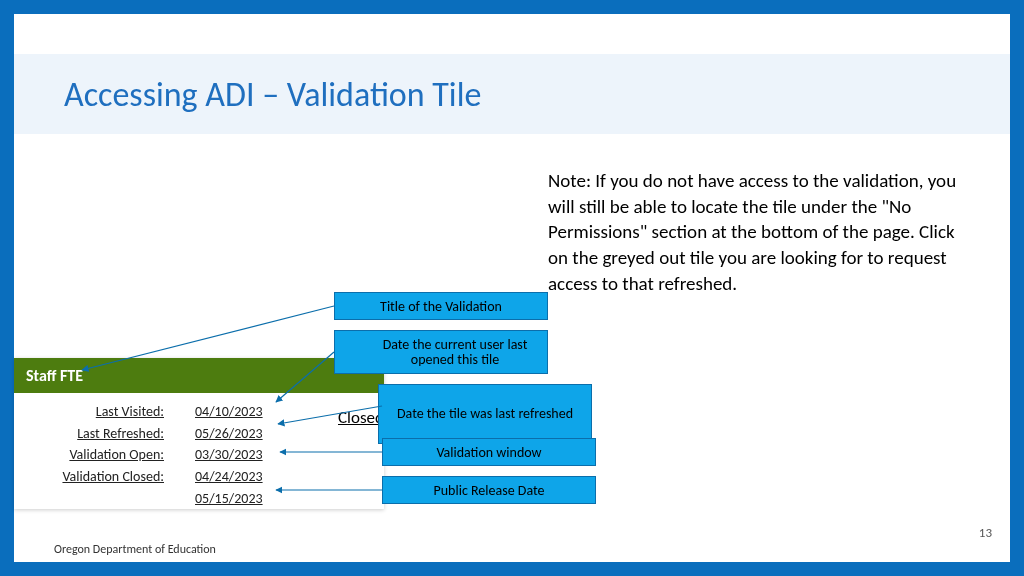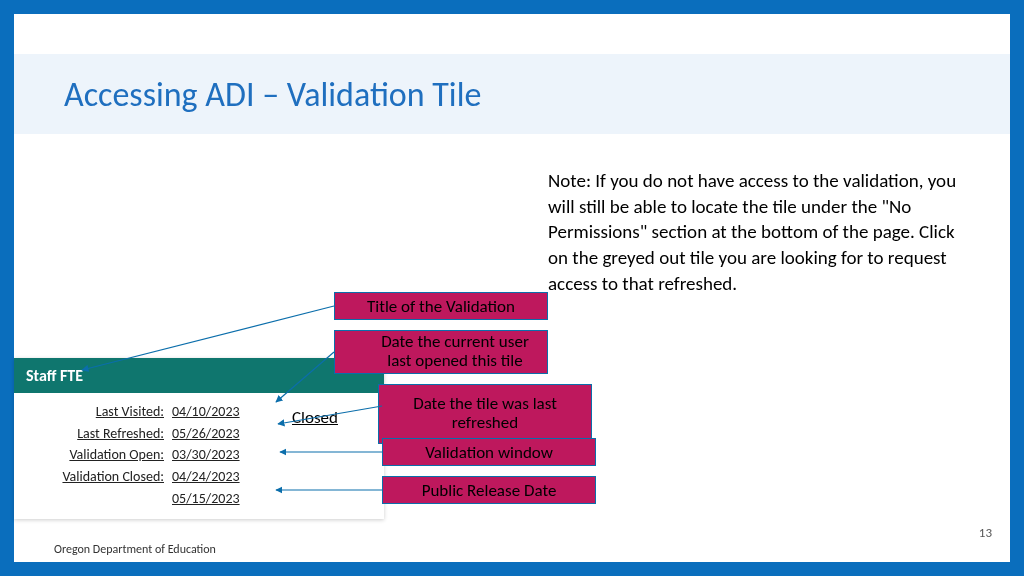--- a/index.html
+++ b/index.html
@@ -51,29 +51,30 @@
   }
   .tile {
     position: absolute;
     left: 0;
     top: 344px;
     width: 370px;
     background: #ffffff;
     box-shadow: 0 1px 4px rgba(0,0,0,0.2);
   }
   .tile-header {
-    background: #0f766e;
+    background: #4d7c0f;
     color: #ffffff;
     font-weight: 700;
     font-size: 16px;
     padding: 8px 12px;
   }
   .tile-body {
     display: flex;
-    padding: 8px 0 10px 0;
+    padding: 8px 0 0 0;
+    justify-content: space-between;
   }
   .tile-labels {
     text-align: right;
     font-size: 14px;
     color: #222;
     text-decoration: underline;
     line-height: 1.55;
     flex: 0 0 150px;
   }
   .tile-values {
@@ -87,23 +88,23 @@
   }
   .tile-closed {
     padding-left: 20px;
     padding-top: 6px;
     font-size: 17px;
     text-decoration: underline;
     color: #000;
   }
   .callout {
     position: absolute;
-    background: #be185d;
+    background: #0ea5e9;
     color: #000;
-    font-size: 17px;
+    font-size: 14px;
     text-align: center;
     display: flex;
     align-items: center;
     justify-content: center;
     padding: 4px 8px;
     box-sizing: border-box;
     border: 1px solid #0b6eab;
   }
   .c1 { left: 320px; top: 278px; width: 214px; height: 28px; }
   .c2 { left: 320px; top: 316px; width: 214px; height: 44px; line-height: 1.1; padding-left: 36px; }

